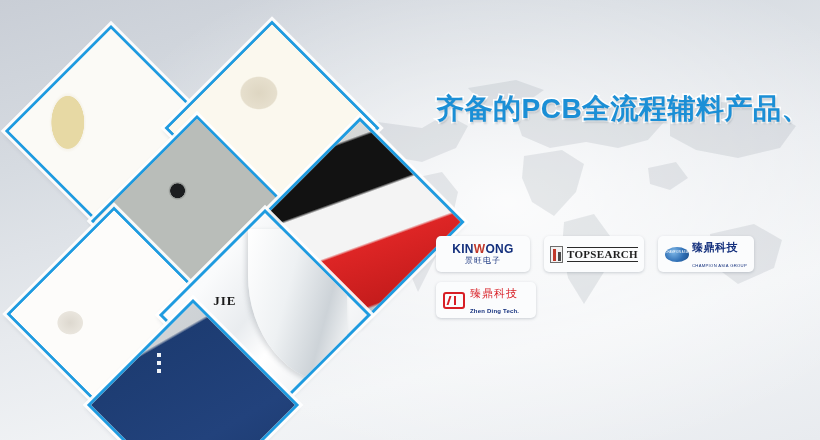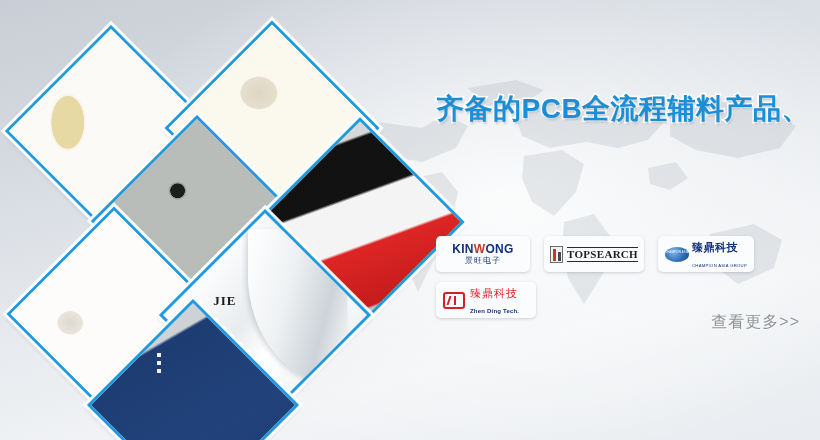--- a/index.html
+++ b/index.html
@@ -296,17 +296,16 @@
               <span class="zd-cn">臻鼎科技</span>
               <span class="zd-en">Zhen Ding Tech.</span>
             </span>
           </div>
         </div>
 
       </div>
 
     </div>
 
-    <div id="more">查看更多&gt;&gt;</div>
 
   </div>
 
 </div>
 
 </body></html>

